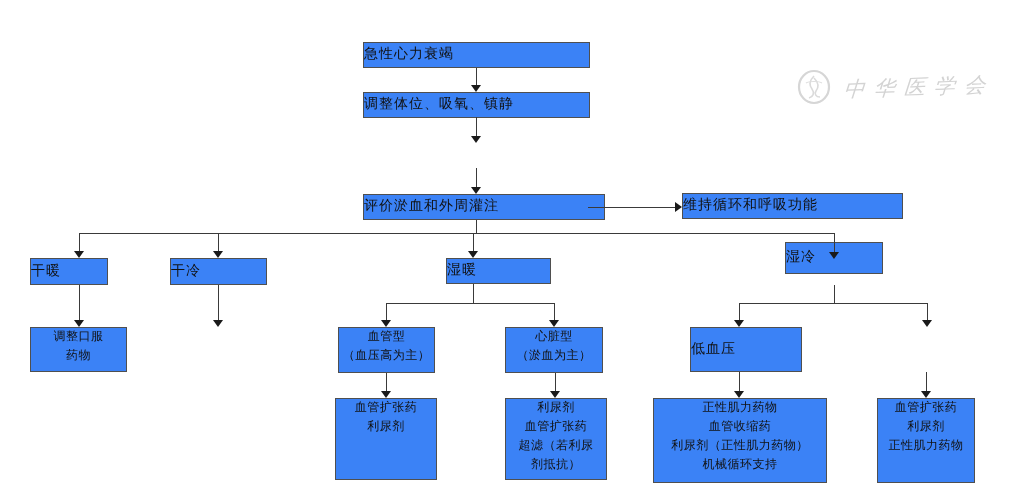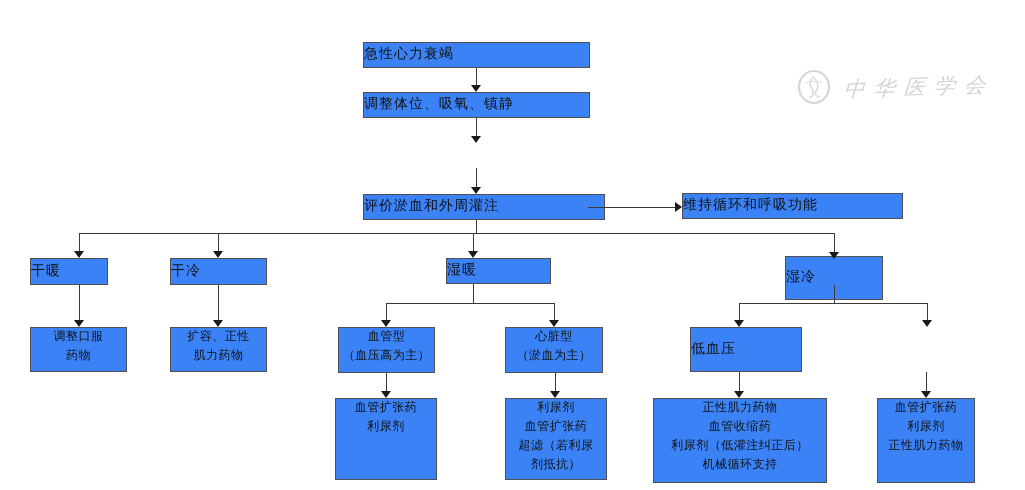--- a/index.html
+++ b/index.html
@@ -61,31 +61,27 @@
 
   <div class="box" style="left:30px;top:258px;width:78px;height:27px">
     <span>干暖</span>
   </div>
   <div class="box" style="left:170px;top:258px;width:97px;height:27px">
     <span>干冷</span>
   </div>
   <div class="box" style="left:446px;top:258px;width:105px;height:26px">
     <span>湿暖</span>
   </div>
-  <div class="box" style="left:785px;top:256px;width:98px;height:44px">
+  <div class="box" style="left:785px;top:242px;width:98px;height:32px">
     <span>湿冷</span>
   </div>
 
   <div class="box col" style="left:30px;top:327px;width:97px;height:45px">
     <div>调整口服</div>
     <div>药物</div>
-  </div>
-  <div class="box col" style="left:170px;top:327px;width:97px;height:45px">
-    <div>扩容、正性</div>
-    <div>肌力药物</div>
   </div>
   <div class="box col" style="left:338px;top:327px;width:97px;height:46px">
     <div>血管型</div>
     <div>（血压高为主）</div>
   </div>
   <div class="box col" style="left:505px;top:327px;width:98px;height:46px">
     <div>心脏型</div>
     <div>（淤血为主）</div>
   </div>
   <div class="box" style="left:690px;top:327px;width:112px;height:45px">
@@ -98,21 +94,21 @@
   </div>
   <div class="box col" style="left:505px;top:398px;width:102px;height:82px">
     <div>利尿剂</div>
     <div>血管扩张药</div>
     <div>超滤（若利尿</div>
     <div>剂抵抗）</div>
   </div>
   <div class="box col" style="left:653px;top:398px;width:174px;height:85px">
     <div>正性肌力药物</div>
     <div>血管收缩药</div>
-    <div>利尿剂（低灌注纠正后）</div>
+    <div>利尿剂（正性肌力药物）</div>
     <div>机械循环支持</div>
   </div>
   <div class="box col" style="left:877px;top:398px;width:98px;height:85px">
     <div>血管扩张药</div>
     <div>利尿剂</div>
     <div>正性肌力药物</div>
   </div>
 
   <div class="vline" style="left:476px;top:68px;height:18px"></div>
   <div class="ah-d" style="left:471px;top:85px"></div>

